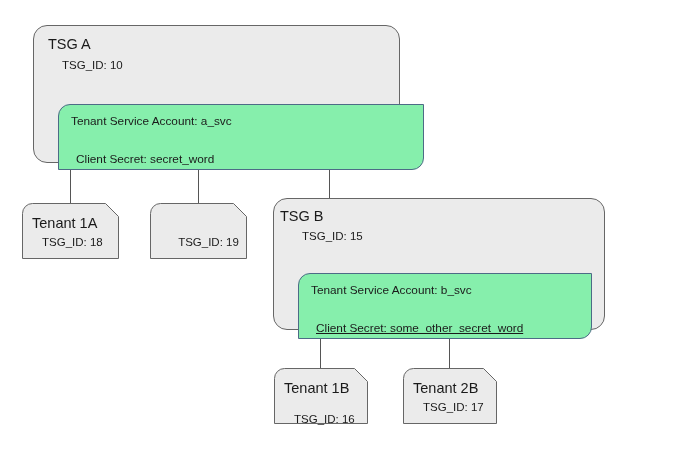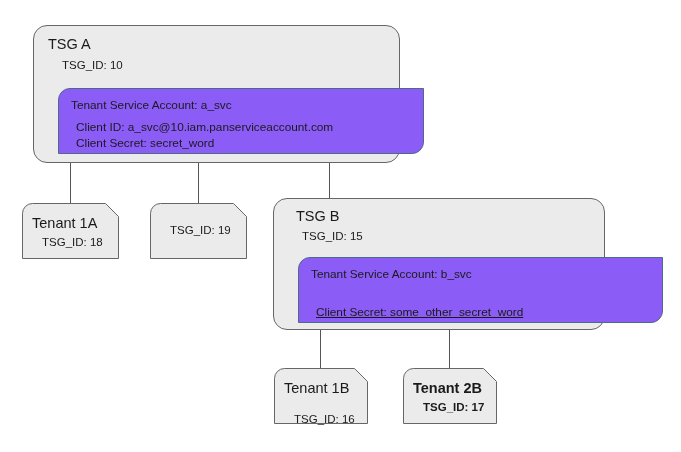--- a/index.html
+++ b/index.html
@@ -63,27 +63,28 @@
     position: absolute;
     left: 0;
     right: 0;
     text-align: left;
   }
 
   
   .tsa {
     position: absolute;
     box-sizing: border-box;
-    background: #8b5cf6;
+    background: #86efac;
     border: 1px solid #4d6b86;
     border-top-left-radius: 12px;
     border-bottom-right-radius: 12px;
     border-top-right-radius: 0;
     border-bottom-left-radius: 0;
     z-index: 5;
+    margin-top: 16px;
   }
 
   
   .title {
     position: absolute;
     font-size: 14.5px;
     line-height: 1;
     color: #1a1a1a;
     white-space: nowrap;
   }
@@ -117,35 +118,35 @@
   #tsa-a-head   { left: 12px;  top: 11px; }
   #tsa-a-cid    { left: 17px;  top: 33px; }
   #tsa-a-csec   { left: 17px;  top: 49px; }
 
   #tenant-1a       { left: 22px;  top: 203px; width: 97px;  height: 56px; }
   #tenant-1a-name  { left: 10px;  top: 13px; }
   #tenant-1a-sub   { left: 20px;  top: 34px; }
 
   #tenant-2a       { left: 150px; top: 203px; width: 97px;  height: 56px; }
   #tenant-2a-name  { left: 10px;  top: 13px; }
-  #tenant-2a-sub   { left: 20px;  top: 22px; }
+  #tenant-2a-sub   { left: 20px;  top: 34px; text-align: center; }
 
   #tsg-b        { left: 273px; top: 198px; width: 332px; height: 132px; }
-  #tsg-b-title  { left: 296px; top: 209px; text-align: right; }
+  #tsg-b-title  { left: 280px; top: 209px; text-align: right; }
   #tsg-b-sub    { left: 302px; top: 231px; }
-  #tsa-b        { left: 298px; top: 257px; width: 365px; height: 66px; }
+  #tsa-b        { left: 298px; top: 257px; width: 294px; height: 66px; }
   #tsa-b-head   { left: 12px;  top: 11px; }
   #tsa-b-cid    { left: 17px;  top: 33px; }
   #tsa-b-csec   { left: 17px;  top: 49px; text-decoration: underline; }
 
   #tenant-1b       { left: 274px; top: 368px; width: 94px;  height: 56px; }
   #tenant-1b-name  { left: 10px;  top: 13px; }
   #tenant-1b-sub   { left: 20px;  top: 46px; }
 
-  #tenant-2b       { left: 403px; top: 368px; width: 94px;  height: 56px; font-weight: bold; }
+  #tenant-2b       { left: 403px; top: 368px; width: 94px;  height: 56px; }
   #tenant-2b-name  { left: 10px;  top: 13px; }
   #tenant-2b-sub   { left: 20px;  top: 34px; }
 </style>
 </head>
 <body>
 
 <div id="canvas">
 
   <svg id="edges" viewBox="0 0 681 452" width="681" height="452" xmlns="http://www.w3.org/2000/svg">
     <g stroke="#555555" stroke-width="1.2" fill="none" shape-rendering="crispEdges">
@@ -161,21 +162,20 @@
       <line x1="449.5" y1="330" x2="449.5" y2="368"></line>
     </g>
   </svg>
 
   <div class="node tsg" id="tsg-a"></div>
   <div class="title" id="tsg-a-title">TSG A</div>
   <div class="sub" id="tsg-a-sub">TSG_ID: 10</div>
 
   <div class="tsa" id="tsa-a">
     <div class="tsa-head" id="tsa-a-head">Tenant Service Account: a_svc</div>
-    <div class="tsa-line" id="tsa-a-cid">Client ID: a_svc@10.iam.panserviceaccount.com</div>
     <div class="tsa-line" id="tsa-a-csec">Client Secret: secret_word</div>
   </div>
 
   <div class="node tenant" id="tenant-1a">
     <svg class="tenant-shape" viewBox="0 0 97 56" preserveAspectRatio="none">
       <path d="M0.5,10.5 A10,10 0 0 1 10.5,0.5 L83.5,0.5 L96.5,13.5 L96.5,55.5 L0.5,55.5 Z" fill="#ebebeb" stroke="#666666" stroke-width="1"></path>
     </svg>
     <div class="title tenant-label" id="tenant-1a-name">Tenant 1A</div>
     <div class="sub tenant-label" id="tenant-1a-sub">TSG_ID: 18</div>
   </div>

